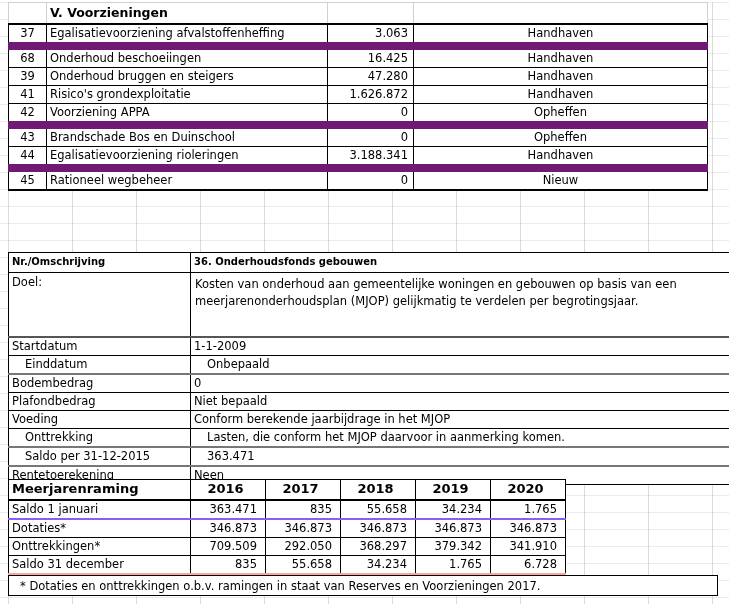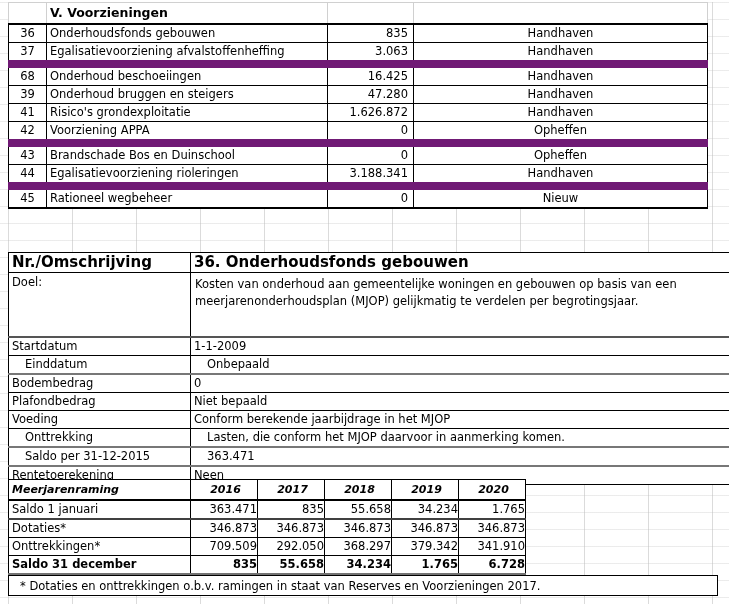--- a/index.html
+++ b/index.html
@@ -88,21 +88,21 @@
     width: 710px;
   }
   #tbl-detail td {
     border: 1px solid #000000;
     height: 17px;
   }
   #tbl-detail .c-label { width: 175px; text-align: left; }
   #tbl-detail .c-value { width: 535px; text-align: left; }
   #tbl-detail tr.head td {
     font-weight: bold;
-    font-size: 15px;
+    font-size: 10px;
     height: 19px;
     border-bottom: 1px solid #000000;
   }
   #tbl-detail td.doel-text {
     white-space: normal;
     line-height: 1.45;
     padding: 3px 4px 4px 4px;
     vertical-align: top;
     height: 56px;
   }
@@ -114,32 +114,31 @@
   #tbl-meerjaren {
     left: 8px;
     top: 479px;
     width: 492px;
   }
   #tbl-meerjaren td {
     border: 1px solid #000000;
     height: 17px;
   }
   #tbl-meerjaren .c-rowlbl { width: 175px; text-align: left; }
-  #tbl-meerjaren .c-yr     { width: 63px;  text-align: right; padding-right: 0; }
+  #tbl-meerjaren .c-yr     { width: 63px;  text-align: right; padding-right: 8px; }
   #tbl-meerjaren tr.head td {
     font-weight: bold;
-    font-size: 11px;
+    font-size: 13px;
     height: 19px;
     text-align: center;
     border-bottom: 2px solid #000000;
-    font-style: italic;
   }
   #tbl-meerjaren tr.head td.c-rowlbl { text-align: left; }
-  #tbl-meerjaren tr.sep-thick td { border-bottom: 2px solid #404040; }
-  #tbl-meerjaren tr.lastrow td { border-bottom: 2px solid #737373; font-weight: bold; }
+  #tbl-meerjaren tr.sep-thick td { border-bottom: 2px solid #8b5cf6; }
+  #tbl-meerjaren tr.lastrow td { border-bottom: 2px solid #fca5a5; }
 
   
   #footnote-box {
     position: absolute;
     left: 8px;
     top: 575px;
     width: 710px;
     height: 21px;
     border: 1px solid #000000;
     background: #ffffff;
@@ -159,26 +158,20 @@
 
 <table id="tbl-voorzieningen">
   <tbody>
     <tr class="hdr">
       <td class="c-nr"></td>
       <td class="c-desc">V. Voorzieningen</td>
       <td class="c-val"></td>
       <td class="c-stat"></td>
     </tr>
 
-    <tr>
-      <td class="c-nr">36</td>
-      <td class="c-desc">Onderhoudsfonds gebouwen</td>
-      <td class="c-val">835</td>
-      <td class="c-stat">Handhaven</td>
-    </tr>
     <tr class="thickbot">
       <td class="c-nr">37</td>
       <td class="c-desc">Egalisatievoorziening afvalstoffenheffing</td>
       <td class="c-val">3.063</td>
       <td class="c-stat">Handhaven</td>
     </tr>
     <tr>
       <td class="c-nr">68</td>
       <td class="c-desc">Onderhoud beschoeiingen</td>
       <td class="c-val">16.425</td>

